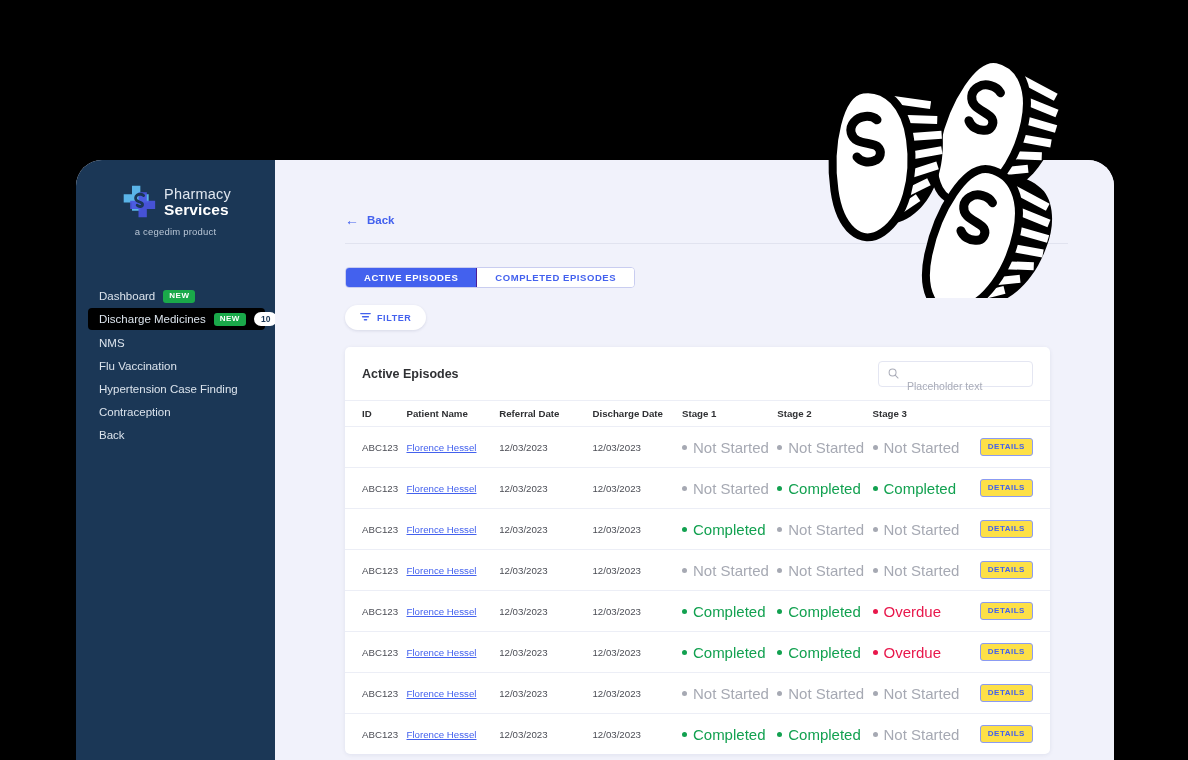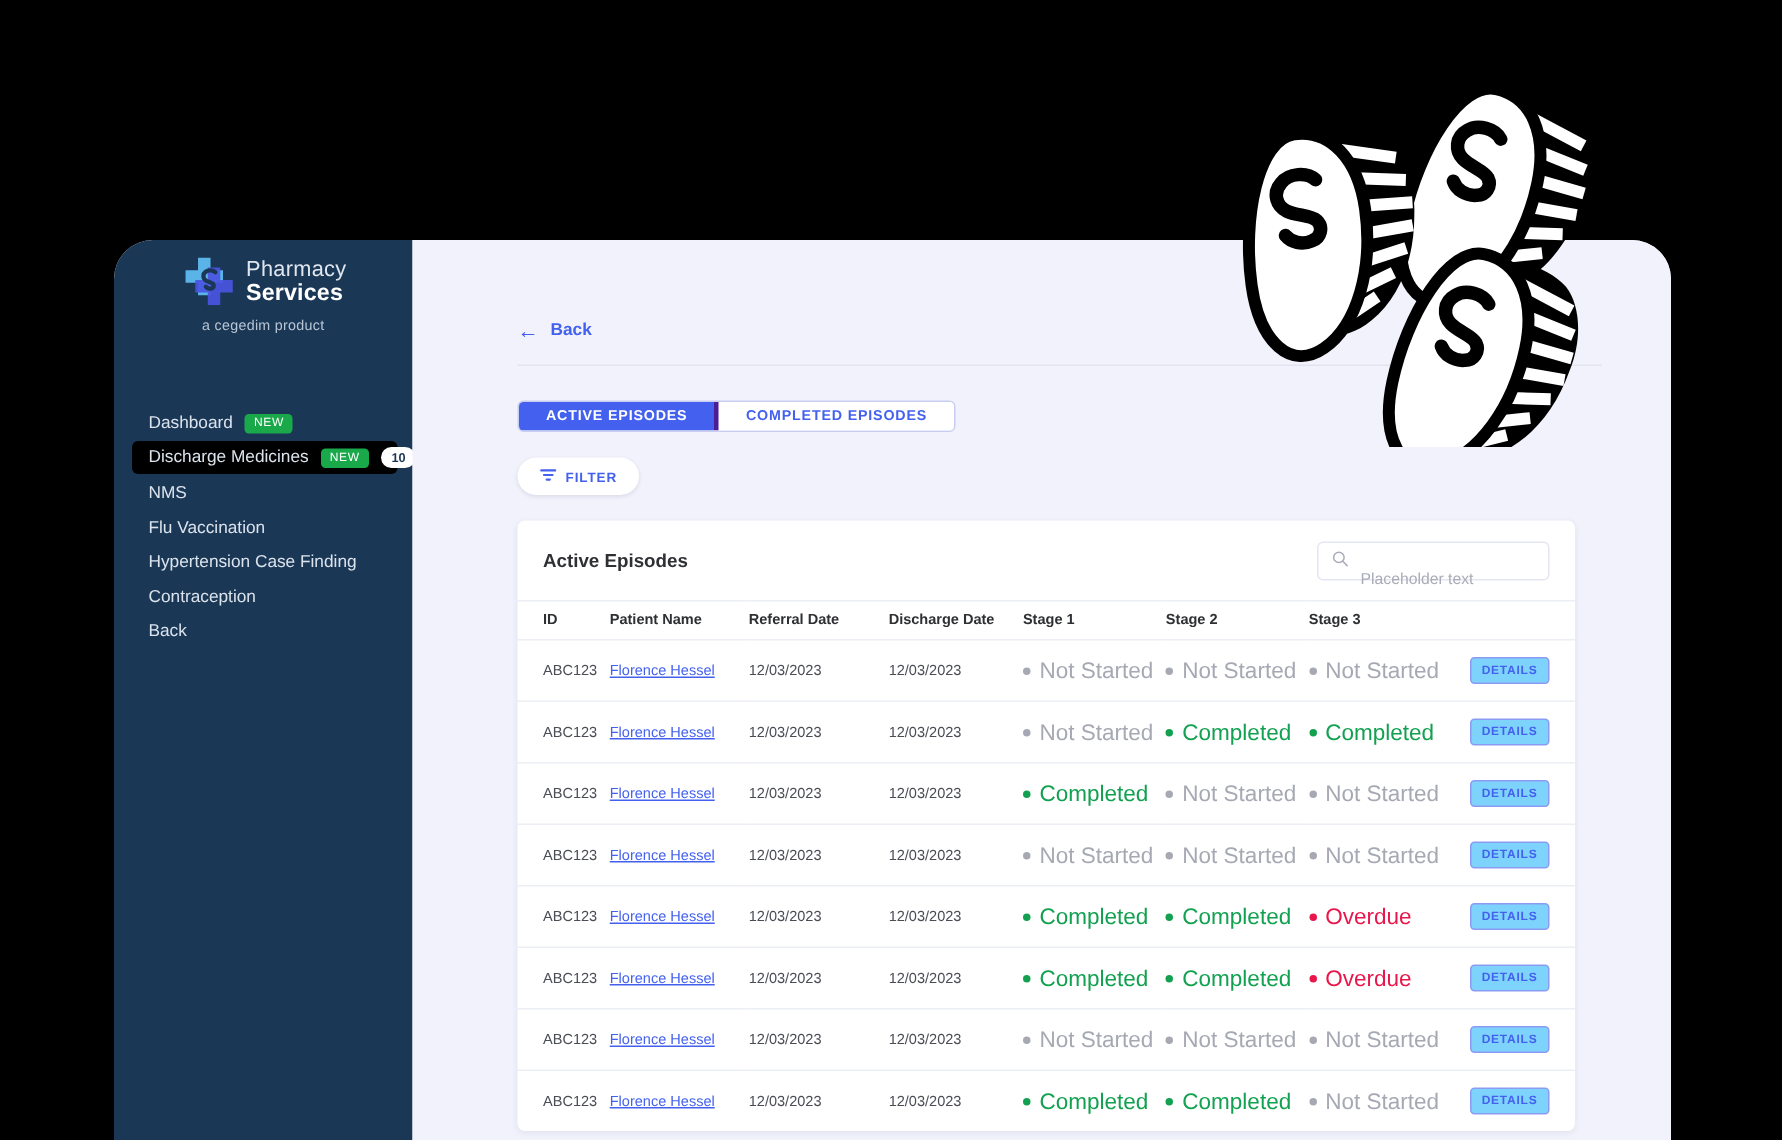--- a/index.html
+++ b/index.html
@@ -19,20 +19,21 @@
     border-radius: 26px 26px 0 0;
     overflow: hidden;
     display: flex;
     background: #f1f2fb;
   }
 
   
   .sidebar {
     width: 199px; flex: 0 0 199px;
     background: #1b3756;
+    padding-top: 14px;
     position: relative;
   }
   .logo-wrap {
     display: flex; flex-direction: column; align-items: center;
     padding: 10px 0 4px 0;
   }
   .logo-row { display: flex; align-items: center; gap: 7px; }
   .logo-mark { width: 37px; height: 37px; flex: 0 0 37px; }
   .logo-text { display: flex; flex-direction: column; line-height: 1.02; }
   .logo-text .t1 { color: #dfe6ef; font-size: 14.5px; letter-spacing: .2px; }
@@ -47,21 +48,21 @@
     padding: 0 8px 0 11px;
     border-radius: 4px;
     color: #dbe3ec;
     font-size: 11.5px;
     white-space: nowrap;
   }
   .nav-spacer { height: 1px; }
   .nav-item.active { background: #000000; }
   .badge-new {
     background: #1aa94a; color: #fff;
-    font-size: 8px; font-weight: normal; letter-spacing: .5px;
+    font-size: 8px; font-weight: bold; letter-spacing: .5px;
     padding: 2.5px 6px; border-radius: 3px; line-height: 1;
   }
   .badge-count {
     background: #ffffff; color: #1b3756;
     font-size: 8.5px; font-weight: bold;
     padding: 2.5px 7px; border-radius: 9px; line-height: 1;
   }
 
   
   .main {
@@ -83,21 +84,21 @@
     display: inline-flex; margin-top: 23px;
     border: 1px solid #c9cdf0; border-radius: 4px; overflow: hidden;
     background: #fff;
   }
   .tab {
     font-size: 9.5px; font-weight: bold; letter-spacing: .55px;
     padding: 0 18px; height: 19px; display: flex; align-items: center;
     color: #4361ee; background: #fff;
   }
   .tab.active { background: #4361ee; color: #fff; }
-  .tab + .tab { border-left: 3px solid #4c1d95; }
+  .tab + .tab { border-left: 1px solid #4c1d95; }
 
   
   .filter-btn {
     margin-top: 17px;
     display: inline-flex; align-items: center; gap: 6px;
     background: #fff; border-radius: 14px;
     height: 25px; padding: 0 15px;
     box-shadow: 0 1px 3px rgba(30,40,90,.12);
     color: #4361ee; font-size: 9px; font-weight: bold; letter-spacing: .6px;
   }
@@ -146,21 +147,21 @@
   .st-notstarted { color: #a6a9b3; }
   .st-notstarted .dot { background: #a6a9b3; }
   .st-completed { color: #12a150; }
   .st-completed .dot { background: #12a150; }
   .st-overdue { color: #e8174b; }
   .st-overdue .dot { background: #e8174b; }
 
   .details-btn {
     border: 1px solid #8b9bf2; border-radius: 3px;
     color: #4361ee; font-size: 8px; font-weight: bold; letter-spacing: .5px;
-    padding: 4px 7px; display: inline-block; background: #7dd3fc; line-height: 1; margin-left: 12px;
+    padding: 4px 7px; display: inline-block; background: #fde047; line-height: 1; margin-left: 12px;
   }
 
   
   .footprints {
     position: absolute; left: 806px; top: 28px;
     width: 260px; height: 270px;
     pointer-events: none;
   }
 </style>
 </head>

